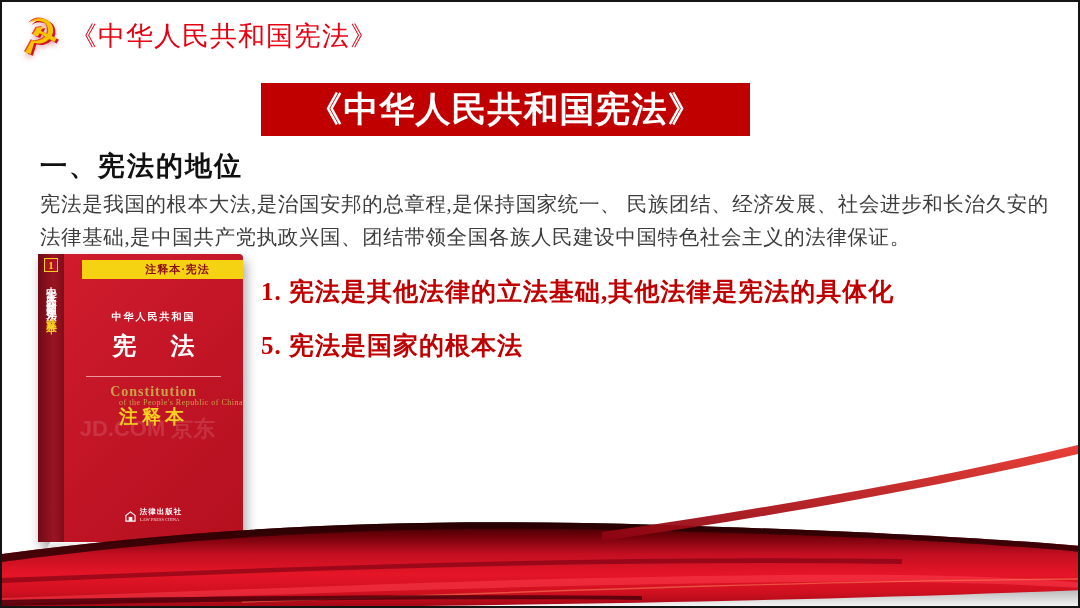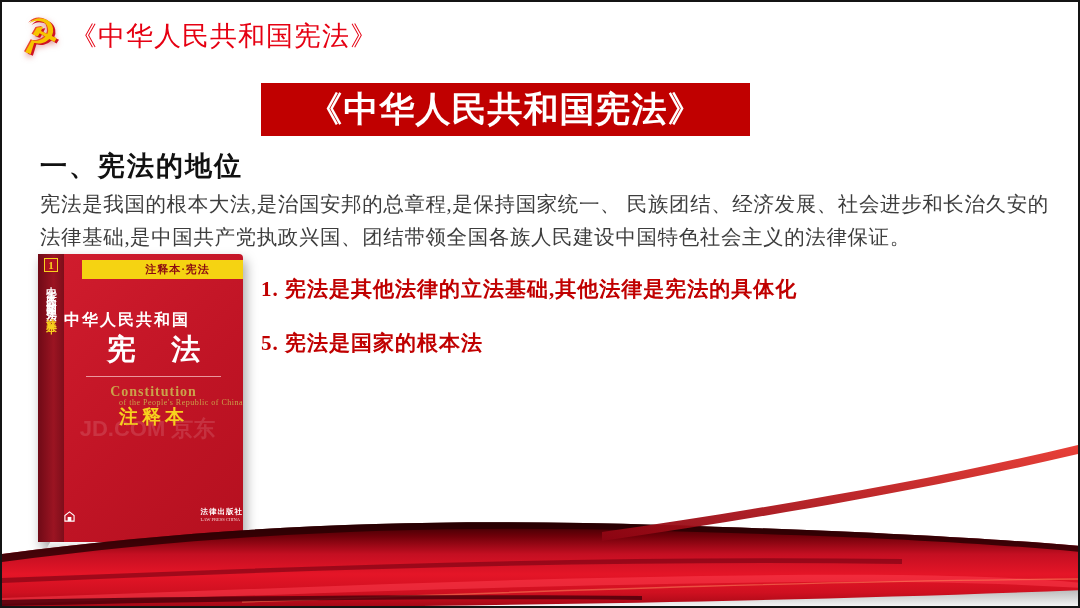--- a/index.html
+++ b/index.html
@@ -62,43 +62,43 @@
   .book-cover {
     position:absolute; left:26px; top:0; width:179px; height:288px;
     background:linear-gradient(135deg,#d01c2d,#c01425 55%,#b5101f);
     border-radius:0 4px 4px 0; overflow:hidden;
   }
   .cover-banner {
     position:absolute; left:18px; right:0; top:6px; height:19px;
     background:#f5d312; display:flex; align-items:center; justify-content:center;padding-left:30px;
   }
   .cover-banner-text { color:#8a0b12; font-size:11px; font-weight:bold; letter-spacing:1px; }
-  .cover-title1 { position:absolute; left:0; right:0; top:56px; text-align:left;
-    color:#fff; font-size:16px; font-weight:bold; letter-spacing:2px; }
+  .cover-title1 { position:absolute; left:0; right:0; top:56px; text-align:center;
+    color:#fff; font-size:10px; font-weight:bold; letter-spacing:2px; }
   .cover-title2 { position:absolute; left:0; right:0; top:76px; text-align:center;
-    color:#fff; font-size:29px; font-weight:bold; letter-spacing:14px; text-indent:14px; }
+    color:#fff; font-size:24px; font-weight:bold; letter-spacing:14px; text-indent:14px; }
   .cover-divider { position:absolute; left:22px; right:22px; top:122px; height:1px; background:rgba(255,220,220,.65); }
   .cover-en1 { position:absolute; left:0; right:0; top:130px; text-align:center;
     color:#caa24a; font-size:14px; font-weight:bold; letter-spacing:1px; }
   .cover-en2 { position:absolute; left:0; right:0; top:144px; text-align:right;
     color:#caa24a; font-size:8px; letter-spacing:.5px; }
   .cover-watermark { position:absolute; left:-12px; right:0; top:160px; text-align:center;
     color:rgba(255,255,255,.13); font-size:22px; font-weight:bold; white-space:nowrap;
     font-family:"Liberation Sans",sans-serif; }
   .cover-edition { position:absolute; left:0; right:0; top:150px; text-align:center;
     color:#f7d11e; font-size:19px; font-weight:bold; letter-spacing:4px; }
-  .publisher { position:absolute; left:0; right:0; bottom:18px; display:flex; align-items:center; justify-content:space-between; gap:4px; }
+  .publisher { position:absolute; left:0; right:0; bottom:18px; display:flex; align-items:center; justify-content:center; gap:4px; }
   .publisher-mark { width:11px; height:11px; }
   .publisher-text { color:#fff; font-size:7.5px; font-weight:bold; letter-spacing:1px; line-height:8px; }
   .publisher-text .en { display:block; font-size:4.5px; font-weight:normal; letter-spacing:0; color:#f3cfcf; }
 
   
   .points { position:absolute; left:259px; top:273px; z-index:3; list-style:none; }
   .points li {
-    color:#c00000; font-size:21px; font-weight:bold; letter-spacing:1px;
+    color:#c00000; font-size:25px; font-weight:bold; letter-spacing:1px;
     height:29px; margin-bottom:24.5px; white-space:nowrap;
   }
 
   
   .wave { position:absolute; left:0; bottom:0; width:1080px; height:178px; z-index:2; display:block; }
 </style>
 </head>
 <body>
 
 <div class="slide">

